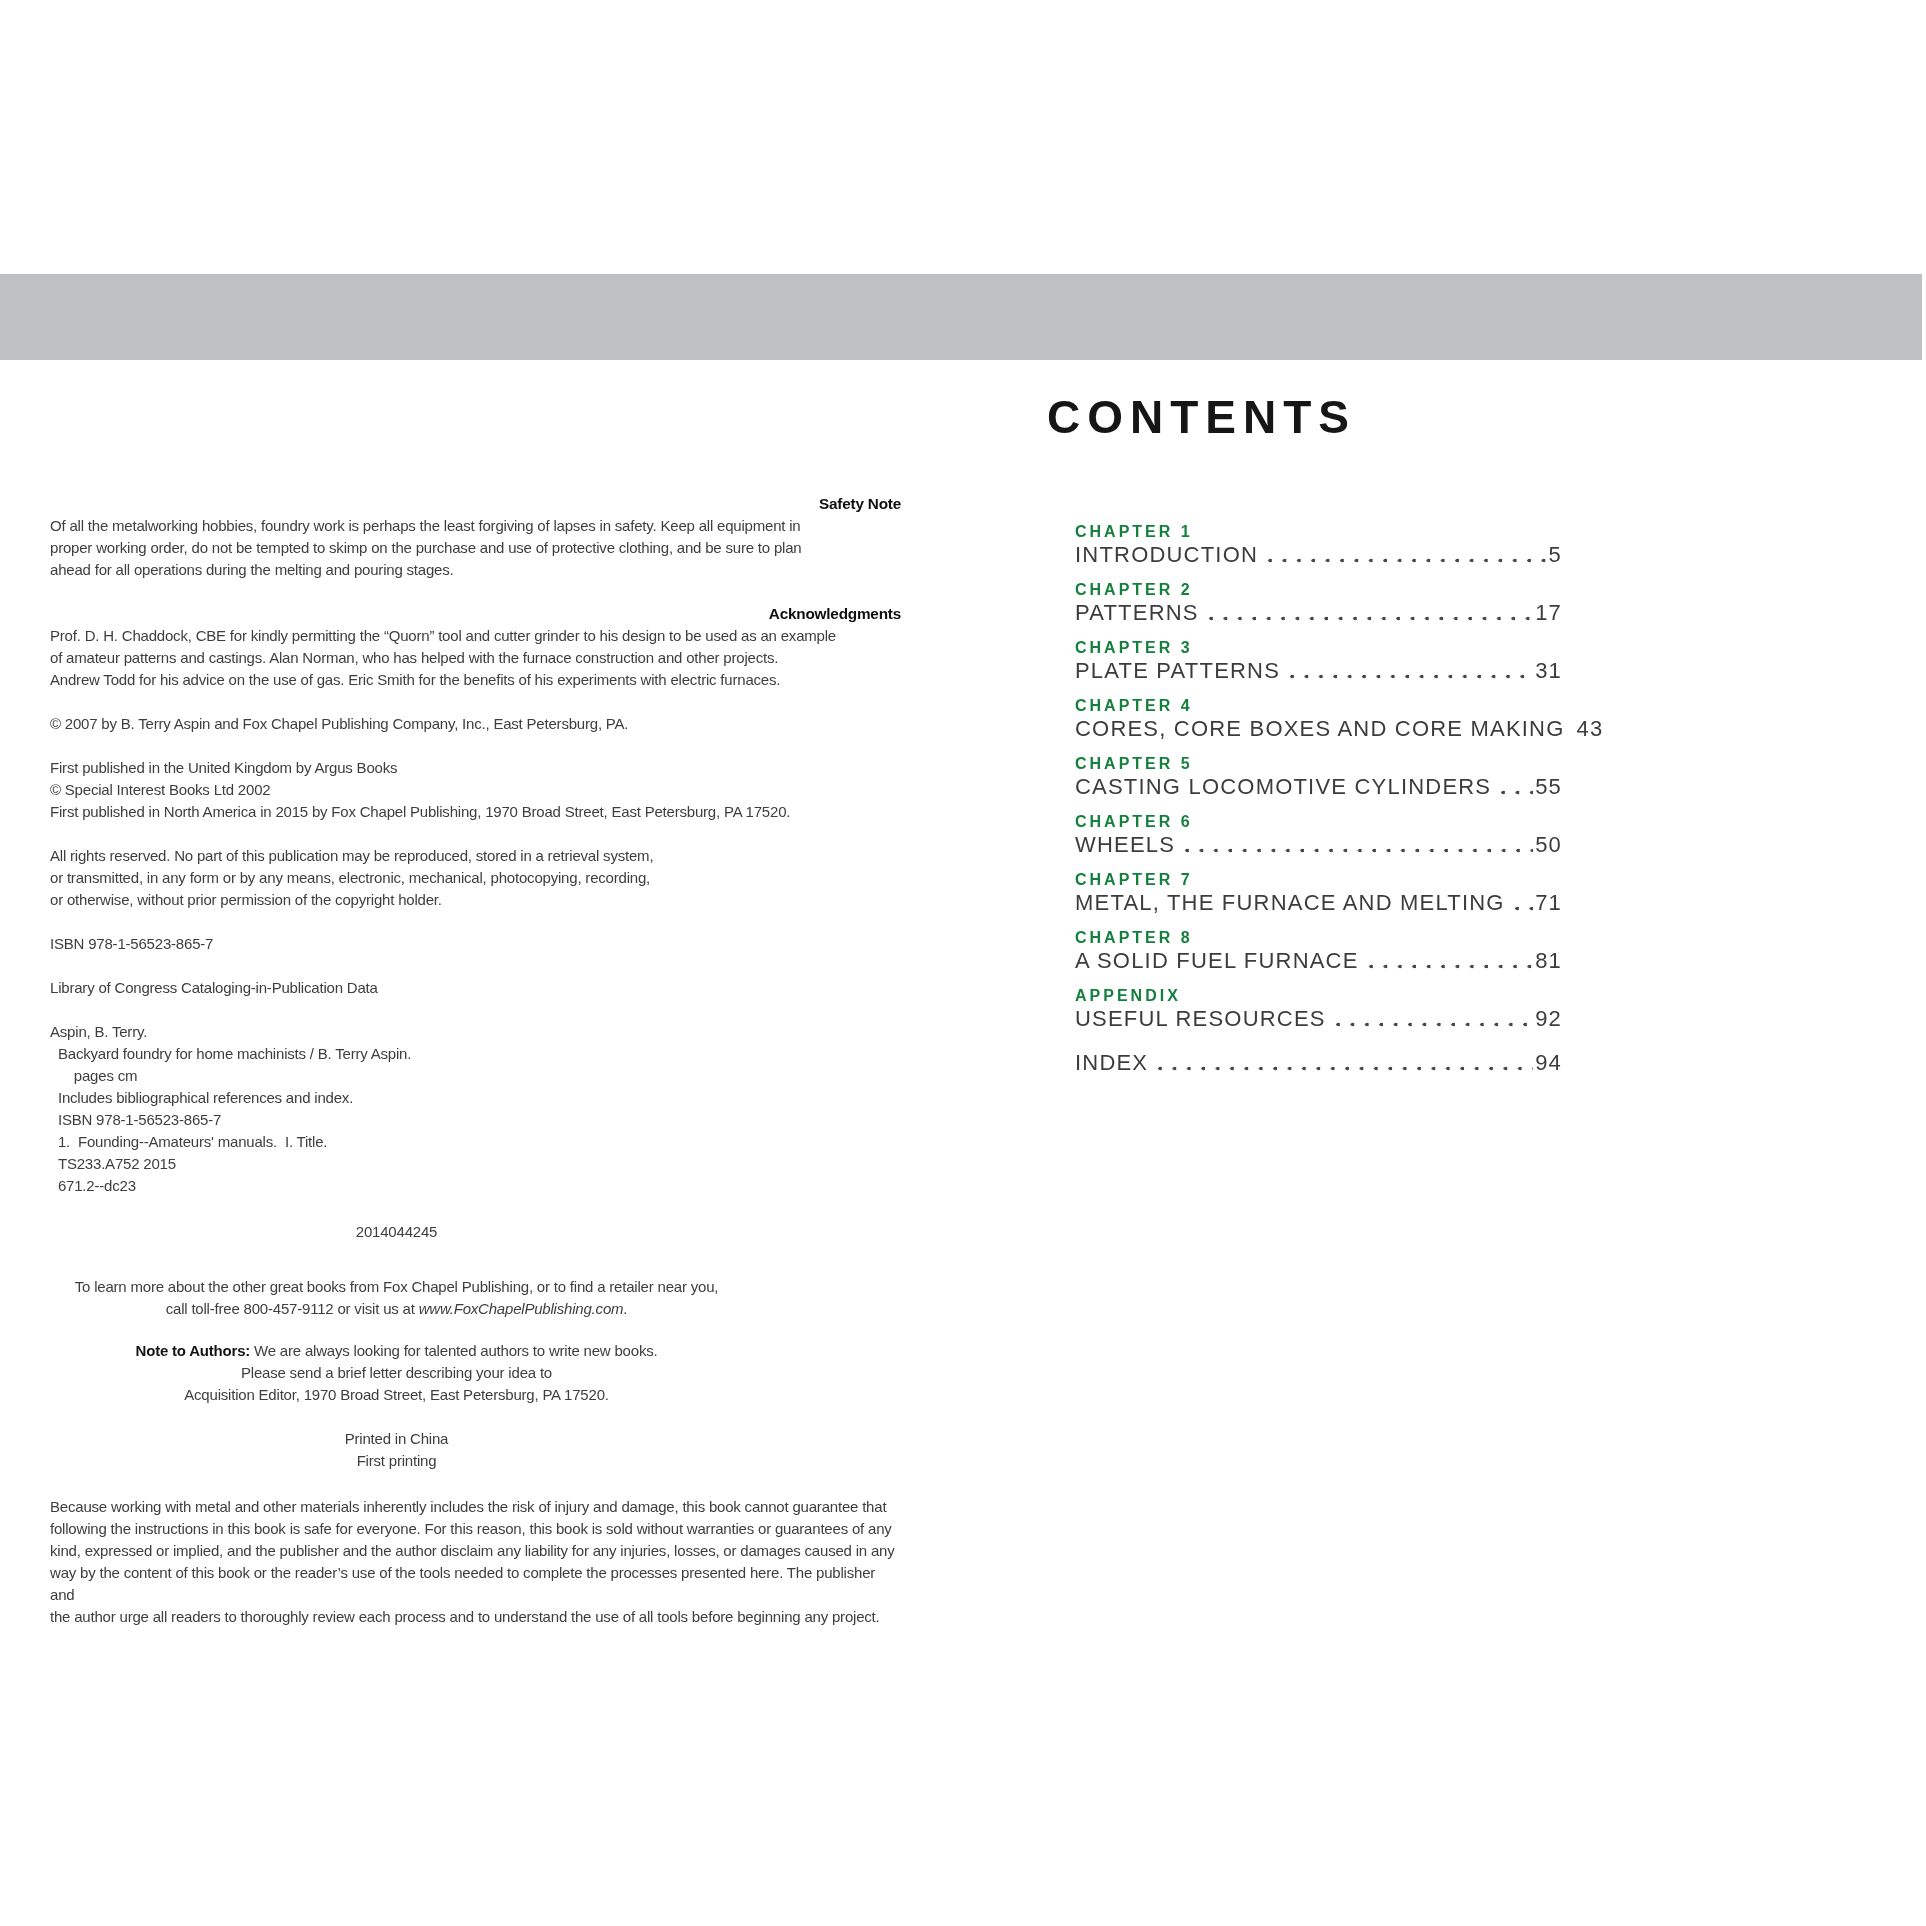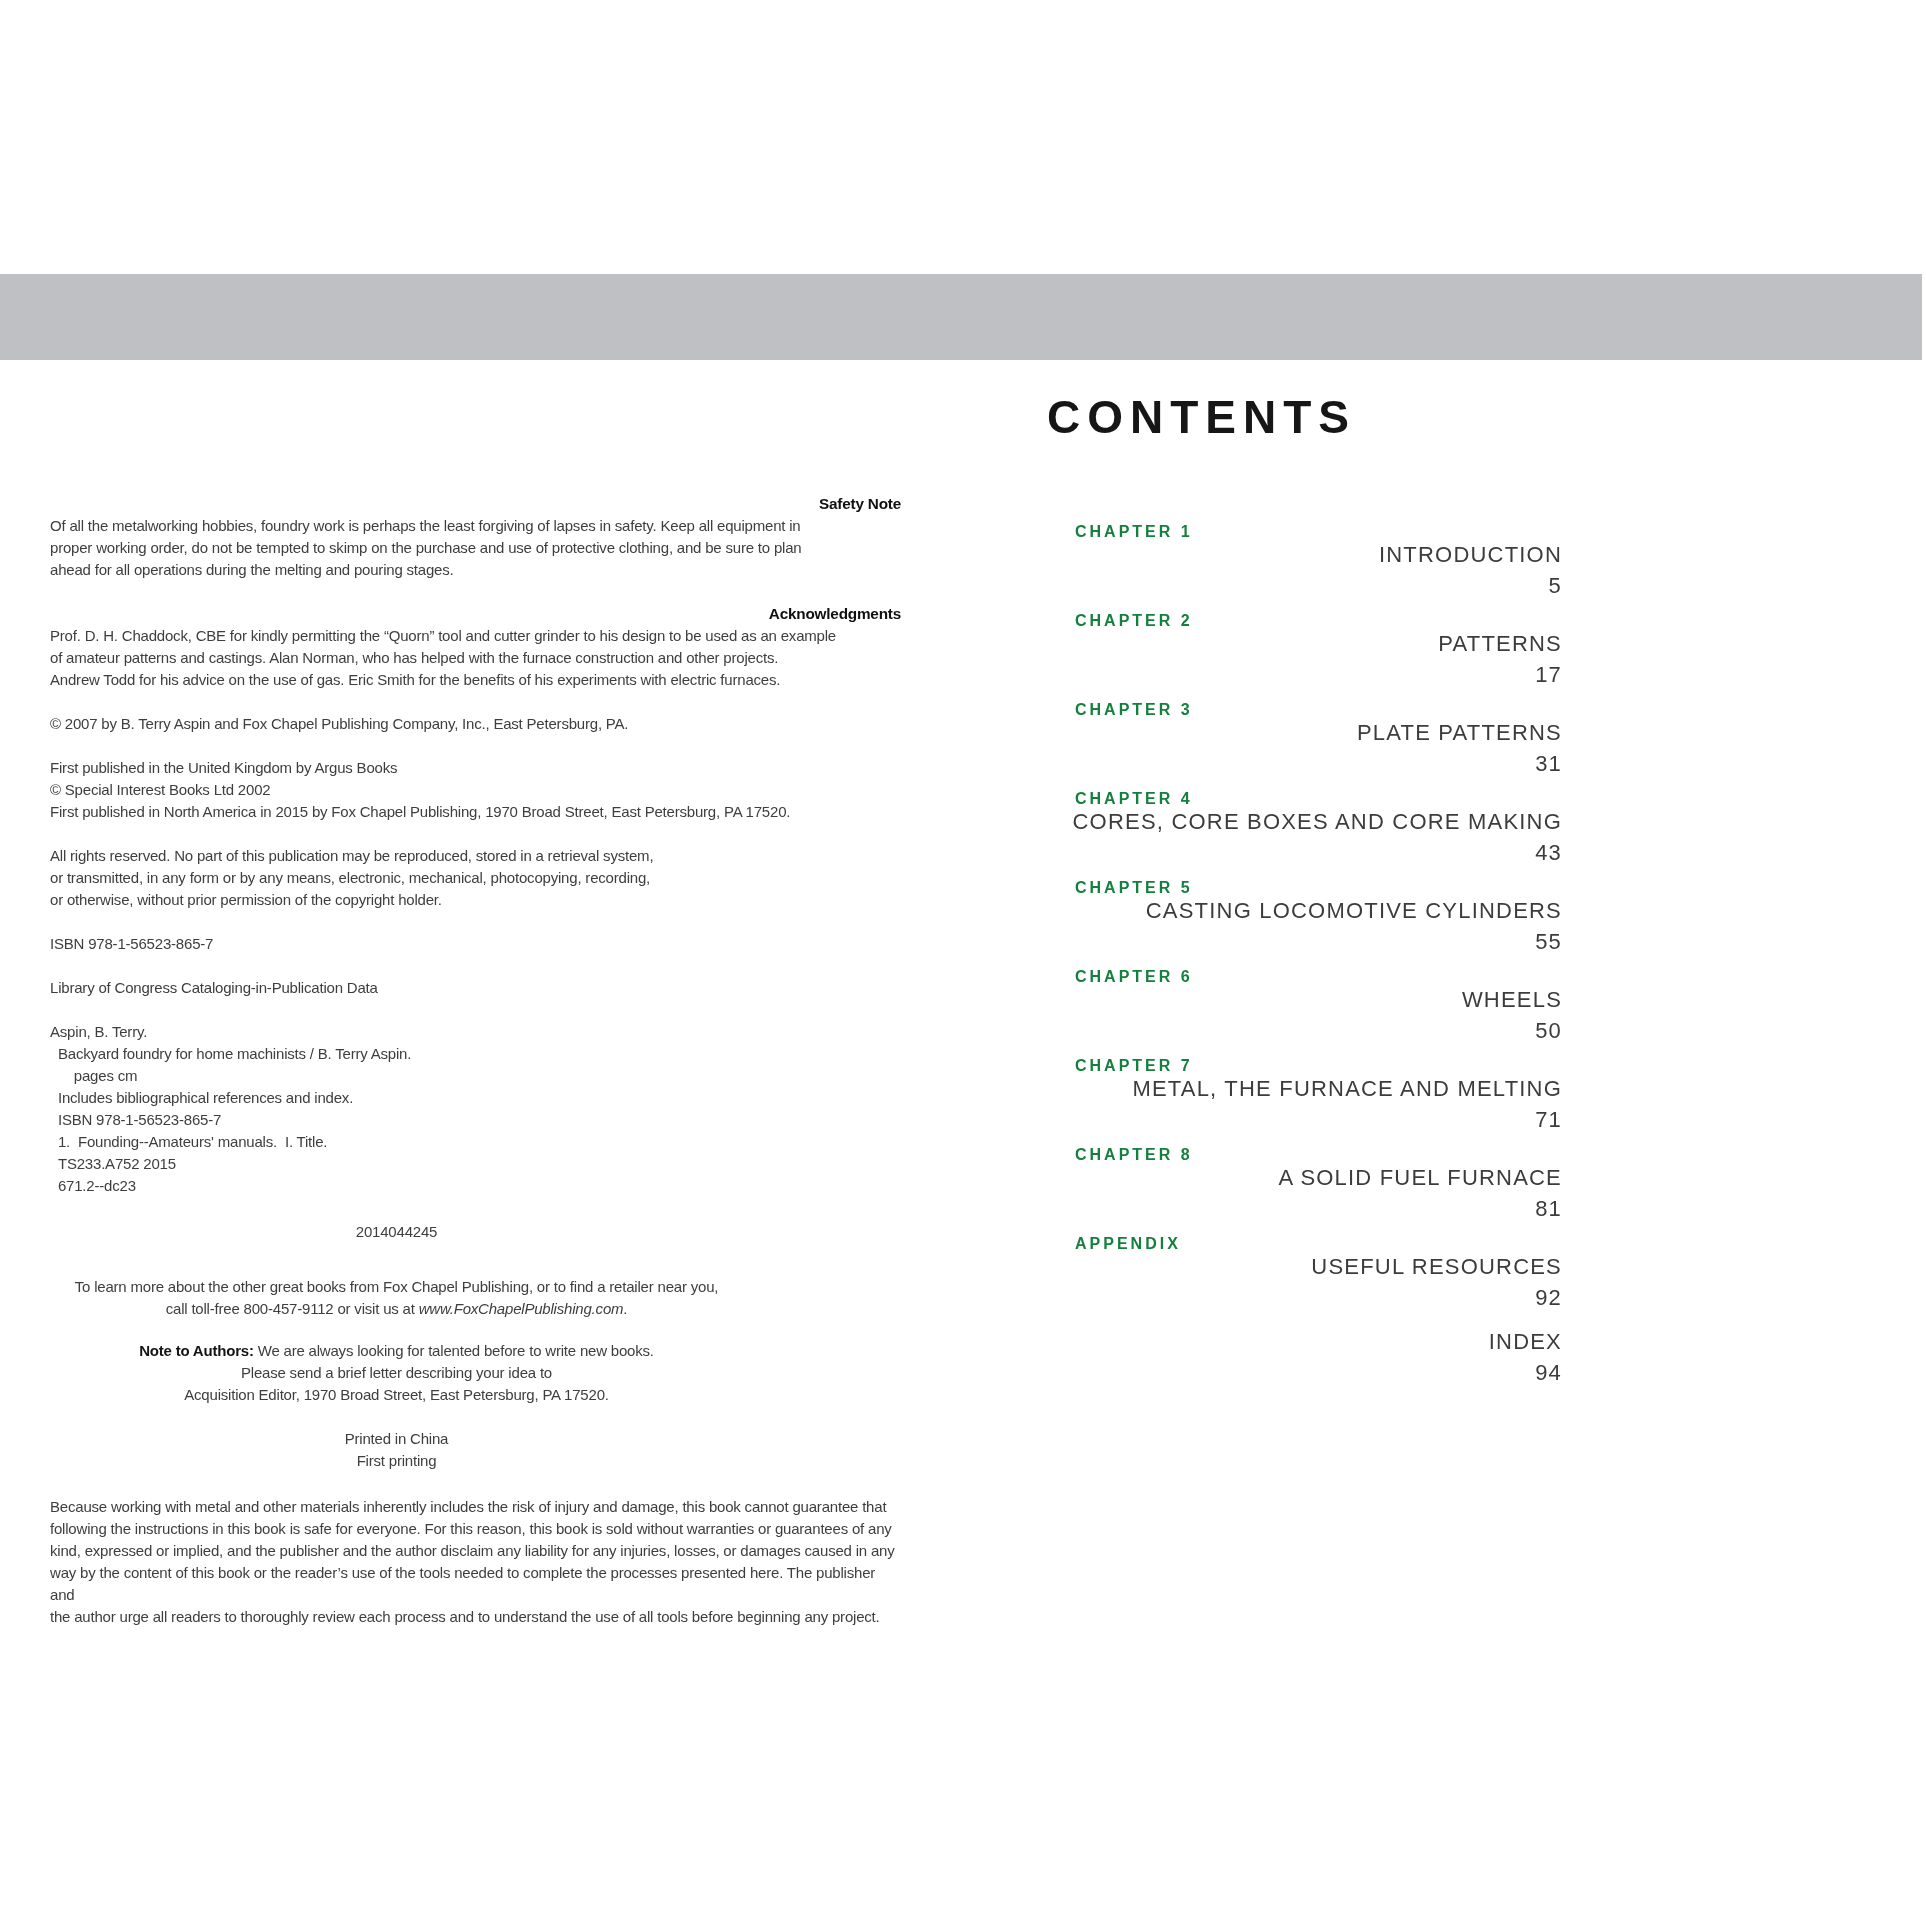--- a/index.html
+++ b/index.html
@@ -18,21 +18,21 @@
   .centered{width:693px;text-align:center;}
   .italic{font-style:italic;}
   .bold{font-weight:bold;color:#141414;}
   .disclaimer{font-size:14.4px;line-height:19.3px;letter-spacing:-0.3px;}
   .contents-title{position:absolute;left:1047px;top:392px;margin:0;font-size:46px;line-height:50px;
           font-weight:bold;letter-spacing:7px;color:#161616;}
   .toc{position:absolute;left:1075px;top:522px;width:487px;}
   .toc-entry{margin-bottom:12px;}
   .toc-entry.no-label{margin-top:18px;}
   .toc-label{font-size:16px;line-height:20px;font-weight:bold;letter-spacing:3px;color:#15803d;}
-  .toc-row{display:flex;align-items:flex-end;font-size:22px;line-height:26px;letter-spacing:1.2px;color:#3c3c3c;flex-direction:column;}
+  .toc-row{display:flex;align-items:flex-end;font-size:22px;line-height:26px;letter-spacing:1.2px;color:#3c3c3c;}
   .toc-title{white-space:nowrap;}
   .toc-leader{flex:1;height:5px;margin:0 2px 5px 10px;
       background-image:radial-gradient(circle at 2.2px 2.5px,#474747 1.7px,transparent 2.1px);
       background-size:14.4px 5px;background-repeat:repeat-x;background-position:left bottom;}
   .toc-page{white-space:nowrap;}
 </style>
 </head>
 <body>
 
 <div class="canvas">
@@ -93,21 +93,21 @@
     <div class="blk centered">
       <p class="body">2014044245</p>
     </div>
 
     <div class="blk mb20 centered">
       <p class="body">To learn more about the other great books from Fox Chapel Publishing, or to find a retailer near you,</p>
       <p class="body"><span>call toll-free 800-457-9112 or visit us at </span><span class="italic">www.FoxChapelPublishing.com</span><span>.</span></p>
     </div>
 
     <div class="blk centered">
-      <p class="body"><span class="bold">Note to Authors:</span><span> We are always looking for talented before to write new books.</span></p>
+      <p class="body"><span class="bold">Note to Authors:</span><span> We are always looking for talented authors to write new books.</span></p>
       <p class="body">Please send a brief letter describing your idea to</p>
       <p class="body">Acquisition Editor, 1970 Broad Street, East Petersburg, PA 17520.</p>
     </div>
 
     <div class="blk mb24 centered">
       <p class="body preline">Printed in China
 First printing</p>
     </div>
 
     <div class="blk">

